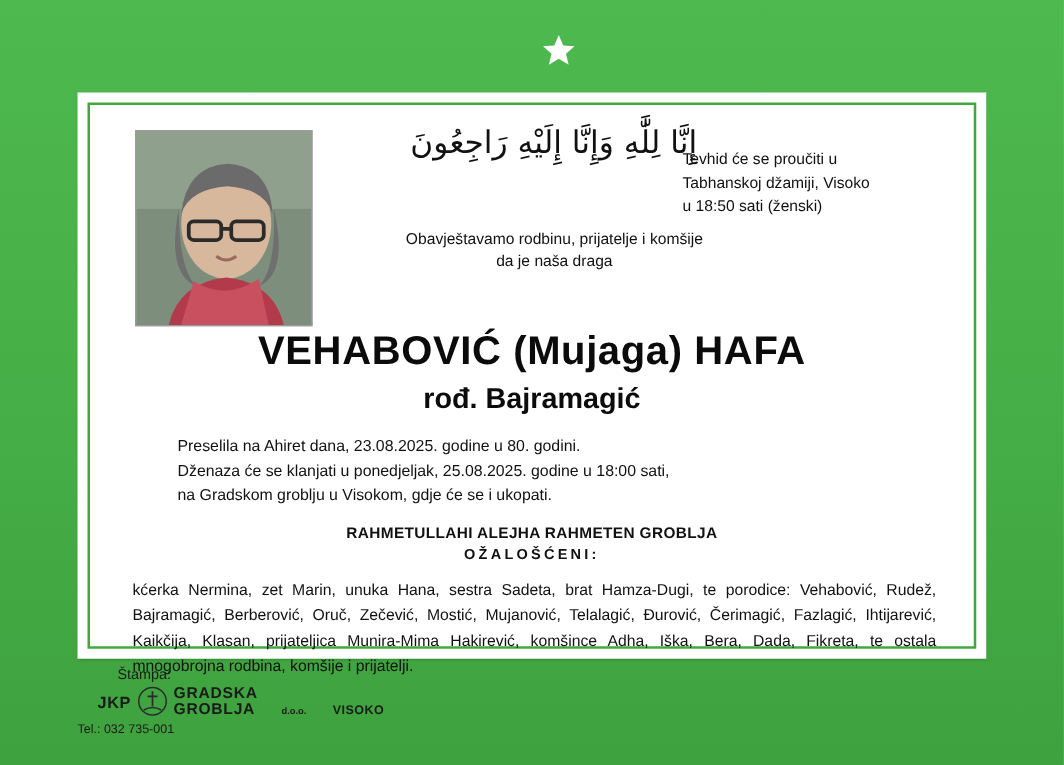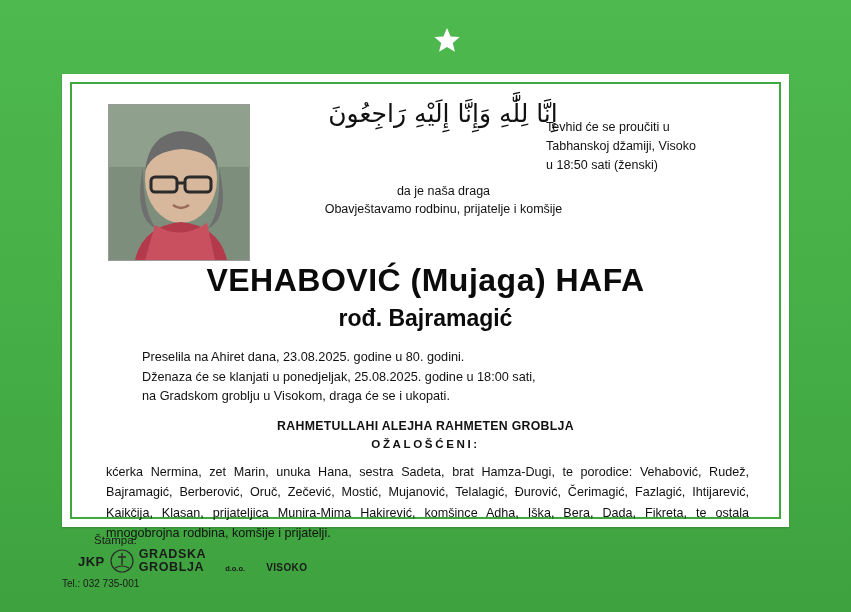--- a/index.html
+++ b/index.html
@@ -233,32 +233,32 @@
 
         <div class="arabic">إِنَّا لِلَّٰهِ وَإِنَّا إِلَيْهِ رَاجِعُونَ</div>
 
         <div class="tevhid">
           <div>Tevhid će se proučiti u</div>
           <div>Tabhanskoj džamiji, Visoko</div>
           <div>u 18:50 sati (ženski)</div>
         </div>
 
         <div class="notice">
+          <div>Obavještavamo rodbinu, prijatelje i komšije</div>
           <div>da je naša draga</div>
-          <div>Obavještavamo rodbinu, prijatelje i komšije</div>
         </div>
       </div>
 
       <div class="name-main">VEHABOVIĆ (Mujaga) HAFA</div>
       <div class="name-sub">rođ. Bajramagić</div>
 
       <div class="details">
         <div>Preselila na Ahiret dana, 23.08.2025. godine u 80. godini.</div>
         <div>Dženaza će se klanjati u ponedjeljak, 25.08.2025. godine u 18:00 sati,</div>
-        <div>na Gradskom groblju u Visokom, draga će se i ukopati.</div>
+        <div>na Gradskom groblju u Visokom, gdje će se i ukopati.</div>
       </div>
 
       <div class="rahmetullahi">RAHMETULLAHI ALEJHA RAHMETEN GROBLJA</div>
       <div class="ozalosceni">OŽALOŠĆENI:</div>
 
       <div class="family">kćerka Nermina, zet Marin, unuka Hana, sestra Sadeta, brat Hamza-Dugi, te porodice: Vehabović, Rudež, Bajramagić, Berberović, Oruč, Zečević, Mostić, Mujanović, Telalagić, Đurović, Čerimagić, Fazlagić, Ihtijarević, Kaikčija, Klasan, prijateljica Munira-Mima Hakirević, komšince Adha, Iška, Bera, Dada, Fikreta, te ostala mnogobrojna rodbina, komšije i prijatelji.</div>
 
     </div>
   </div>
 

